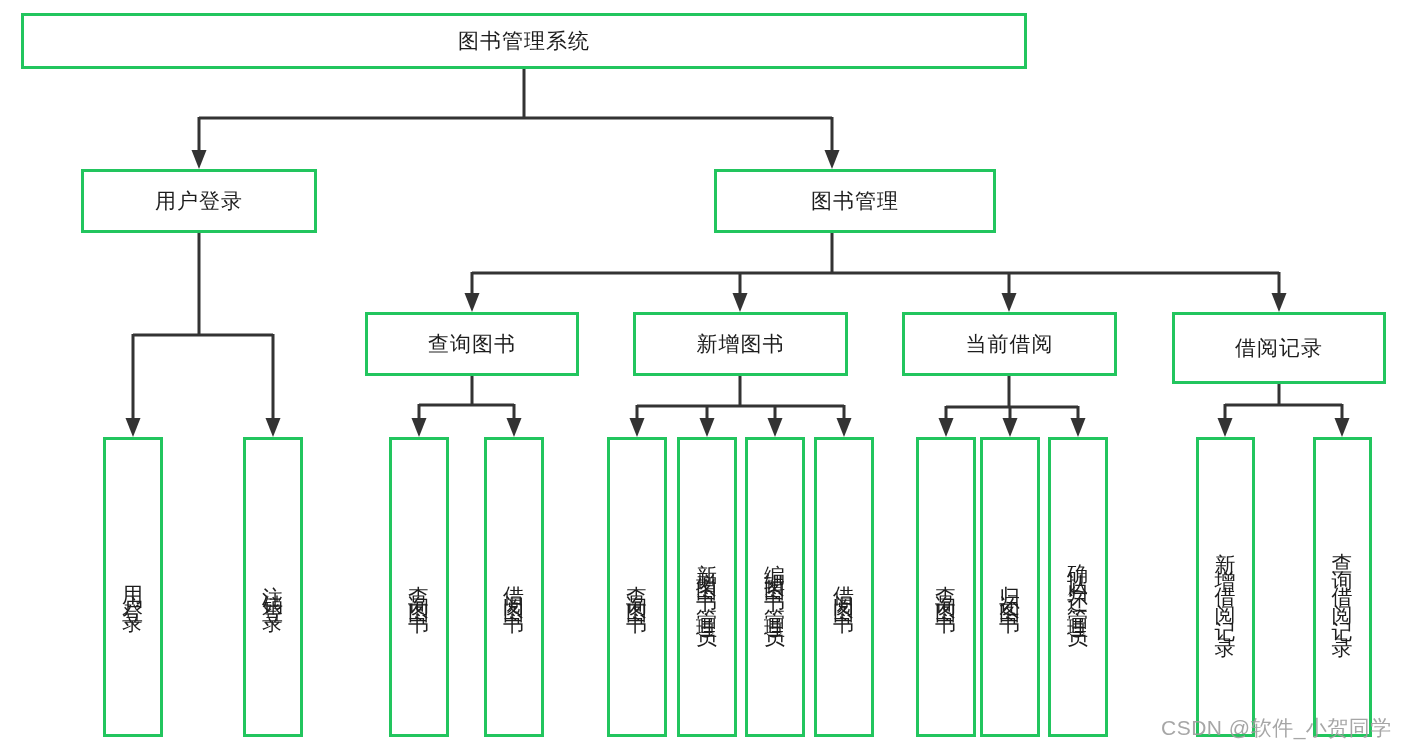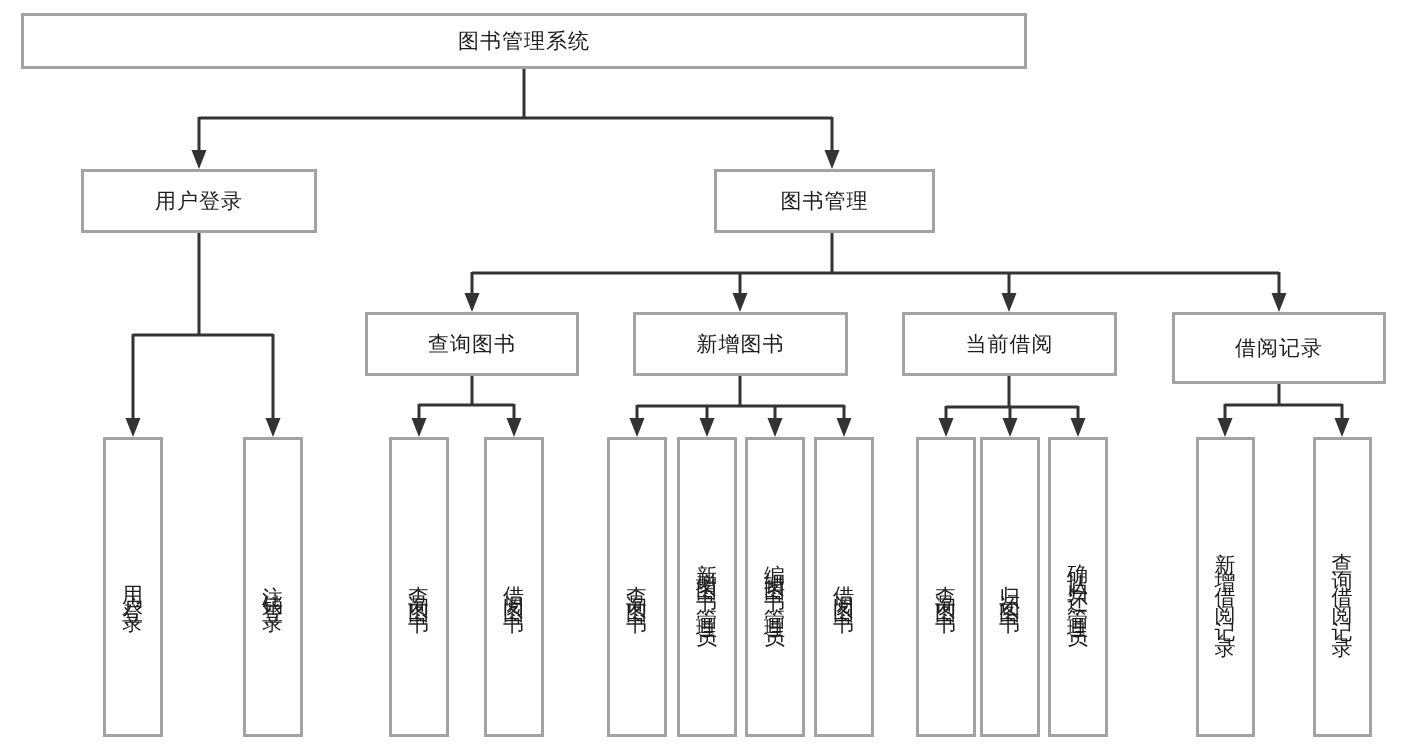--- a/index.html
+++ b/index.html
@@ -13,21 +13,21 @@
   }
   #connectors {
     position: absolute;
     left: 0; top: 0;
     width: 1405px; height: 747px;
     pointer-events: none;
   }
   .node {
     position: absolute;
     box-sizing: border-box;
-    border: 3px solid #a3a3a3;
+    border: 3px solid #22c55e;
     background: #ffffff;
     display: flex;
     align-items: center;
     justify-content: center;
     color: #1d1d1d;
     font-size: 21px;
     letter-spacing: 1px;
   }
   .node.v .vtext {
     writing-mode: vertical-rl;
@@ -75,21 +75,21 @@
       <polygon points="938.5,418 953.5,418 946,437" fill="#333333"></polygon>
       <polygon points="1002.5,418 1017.5,418 1010,437" fill="#333333"></polygon>
       <polygon points="1070.5,418 1085.5,418 1078,437" fill="#333333"></polygon>
       <polygon points="1217.5,418 1232.5,418 1225,437" fill="#333333"></polygon>
       <polygon points="1334.5,418 1349.5,418 1342,437" fill="#333333"></polygon>
     </svg>
 
   <div class="node" style="left:21px;top:13px;width:1006px;height:56px">图书管理系统</div>
 
   <div class="node" style="left:81px;top:169px;width:236px;height:64px">用户登录</div>
-  <div class="node" style="left:714px;top:169px;width:221px;height:64px">图书管理</div>
+  <div class="node" style="left:714px;top:169px;width:282px;height:64px">图书管理</div>
 
   <div class="node" style="left:365px;top:312px;width:214px;height:64px">查询图书</div>
   <div class="node" style="left:633px;top:312px;width:215px;height:64px">新增图书</div>
   <div class="node" style="left:902px;top:312px;width:215px;height:64px">当前借阅</div>
   <div class="node" style="left:1172px;top:312px;width:214px;height:72px">借阅记录</div>
 
   <div class="node v" style="left:103px;top:437px;width:60px;height:300px">
     <span class="vtext">用户登录</span>
   </div>
   <div class="node v" style="left:243px;top:437px;width:60px;height:300px">
@@ -126,13 +126,14 @@
     <span class="vtext">确认归还（管理员）</span>
   </div>
 
   <div class="node v spread" style="left:1196px;top:437px;width:59px;height:300px">
     <span class="vtext">新增借阅记录</span>
   </div>
   <div class="node v spread" style="left:1313px;top:437px;width:59px;height:300px">
     <span class="vtext">查询借阅记录</span>
   </div>
 
+  <div class="watermark">CSDN @软件_小贺同学</div>
 </div>
 
 </body></html>

